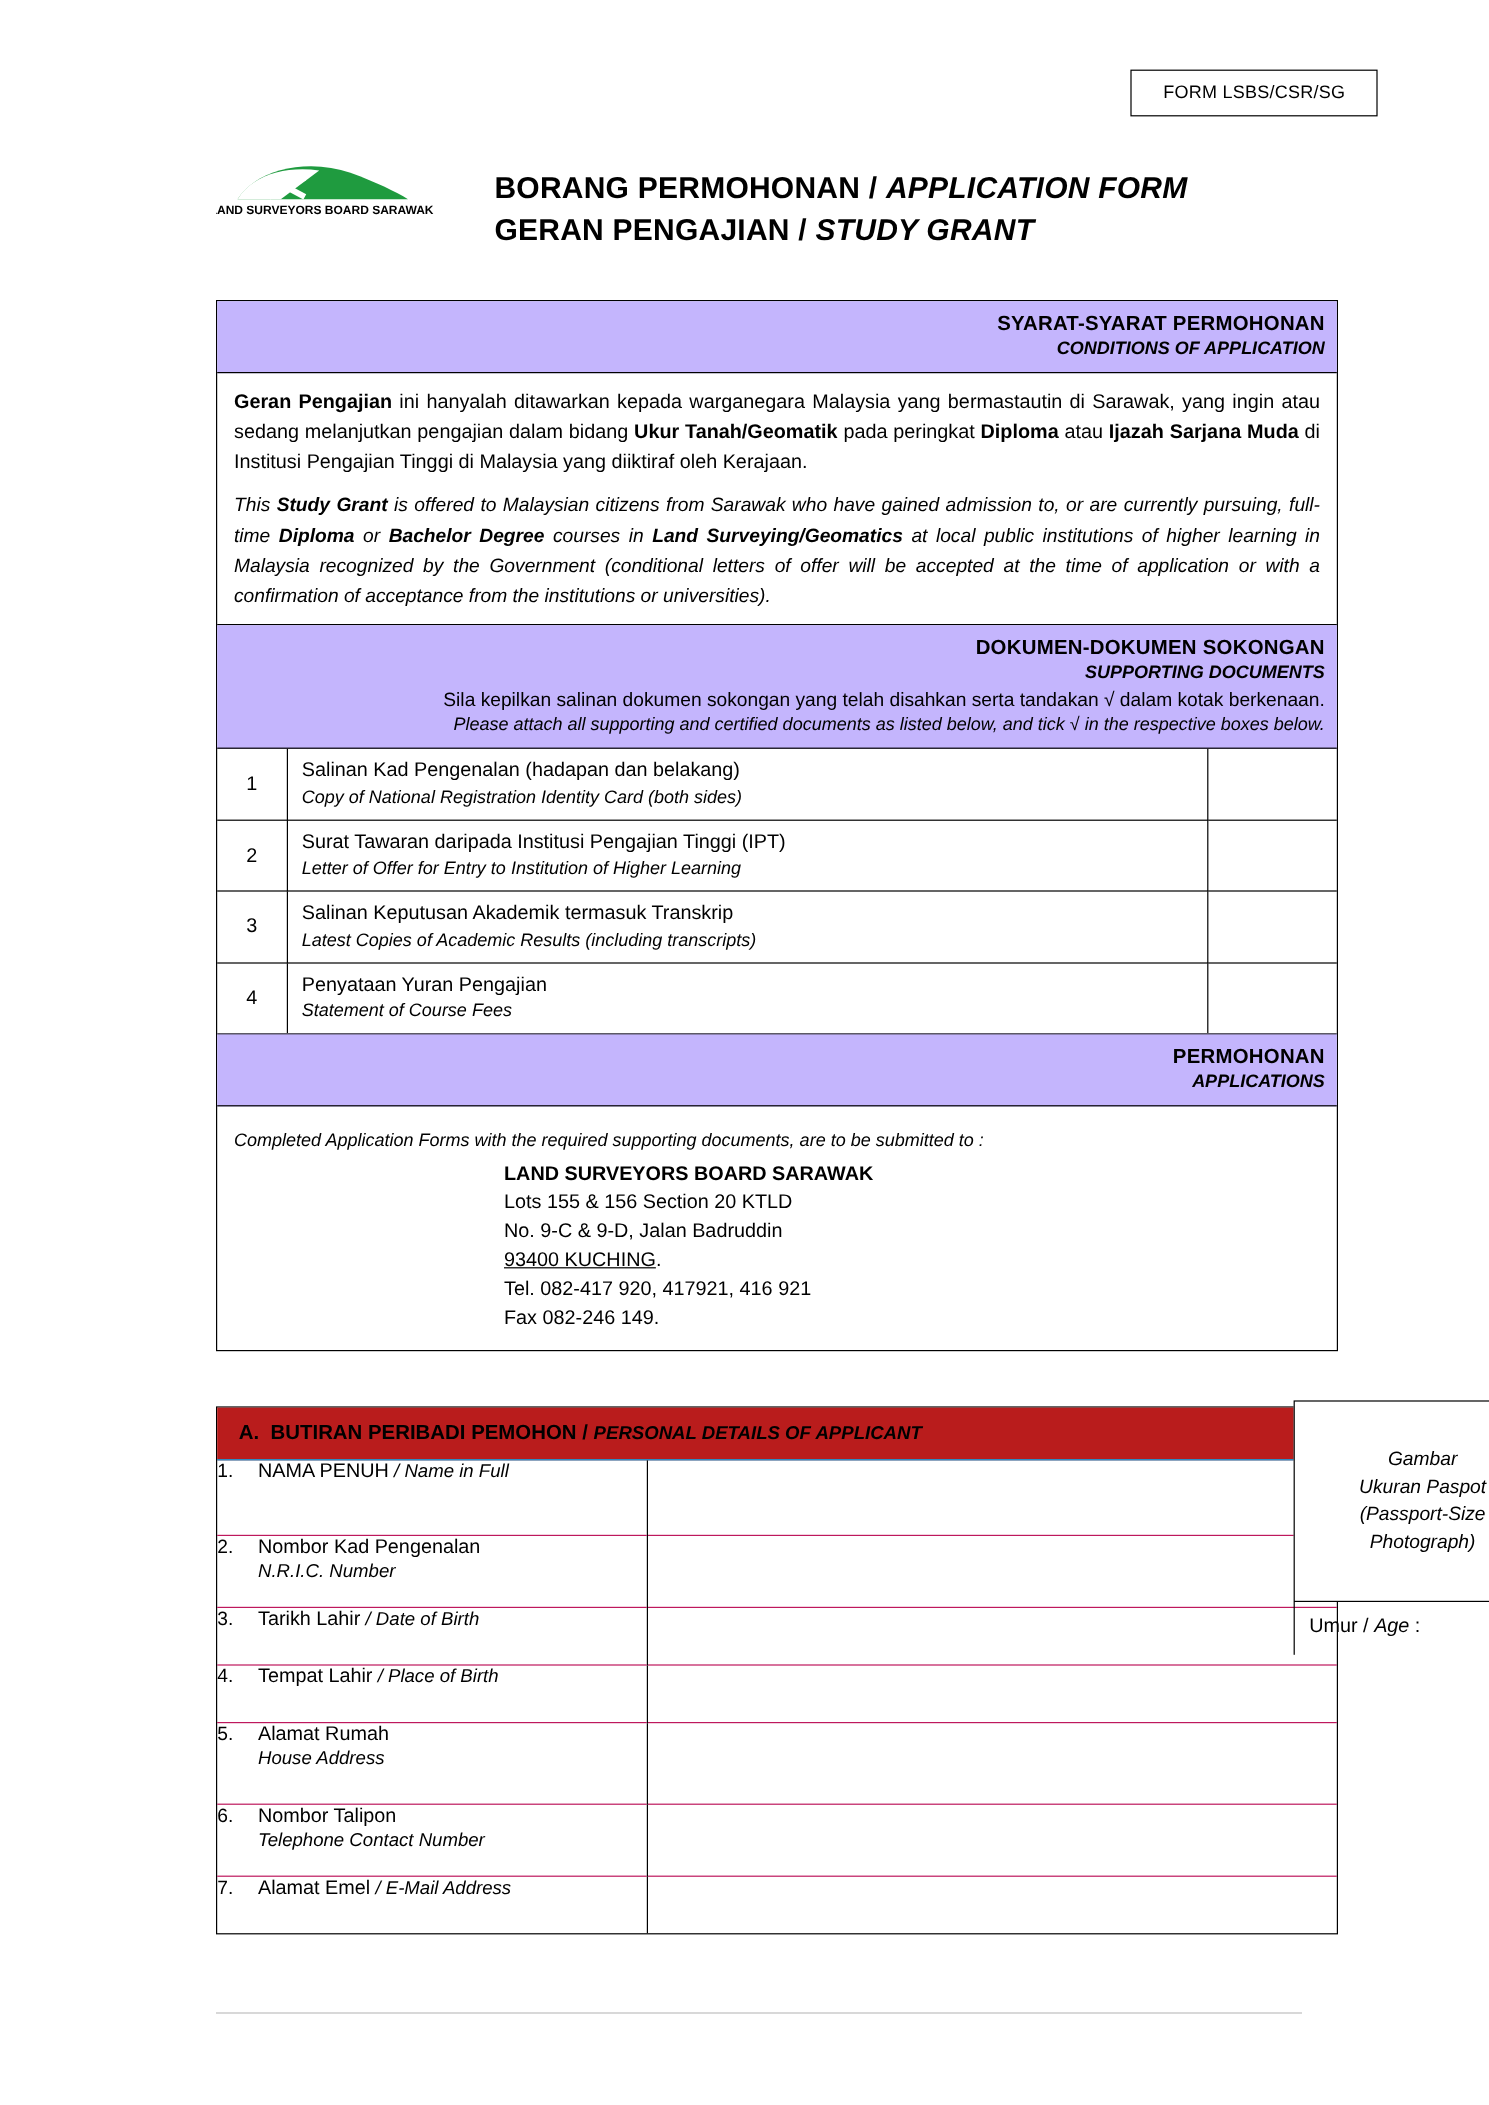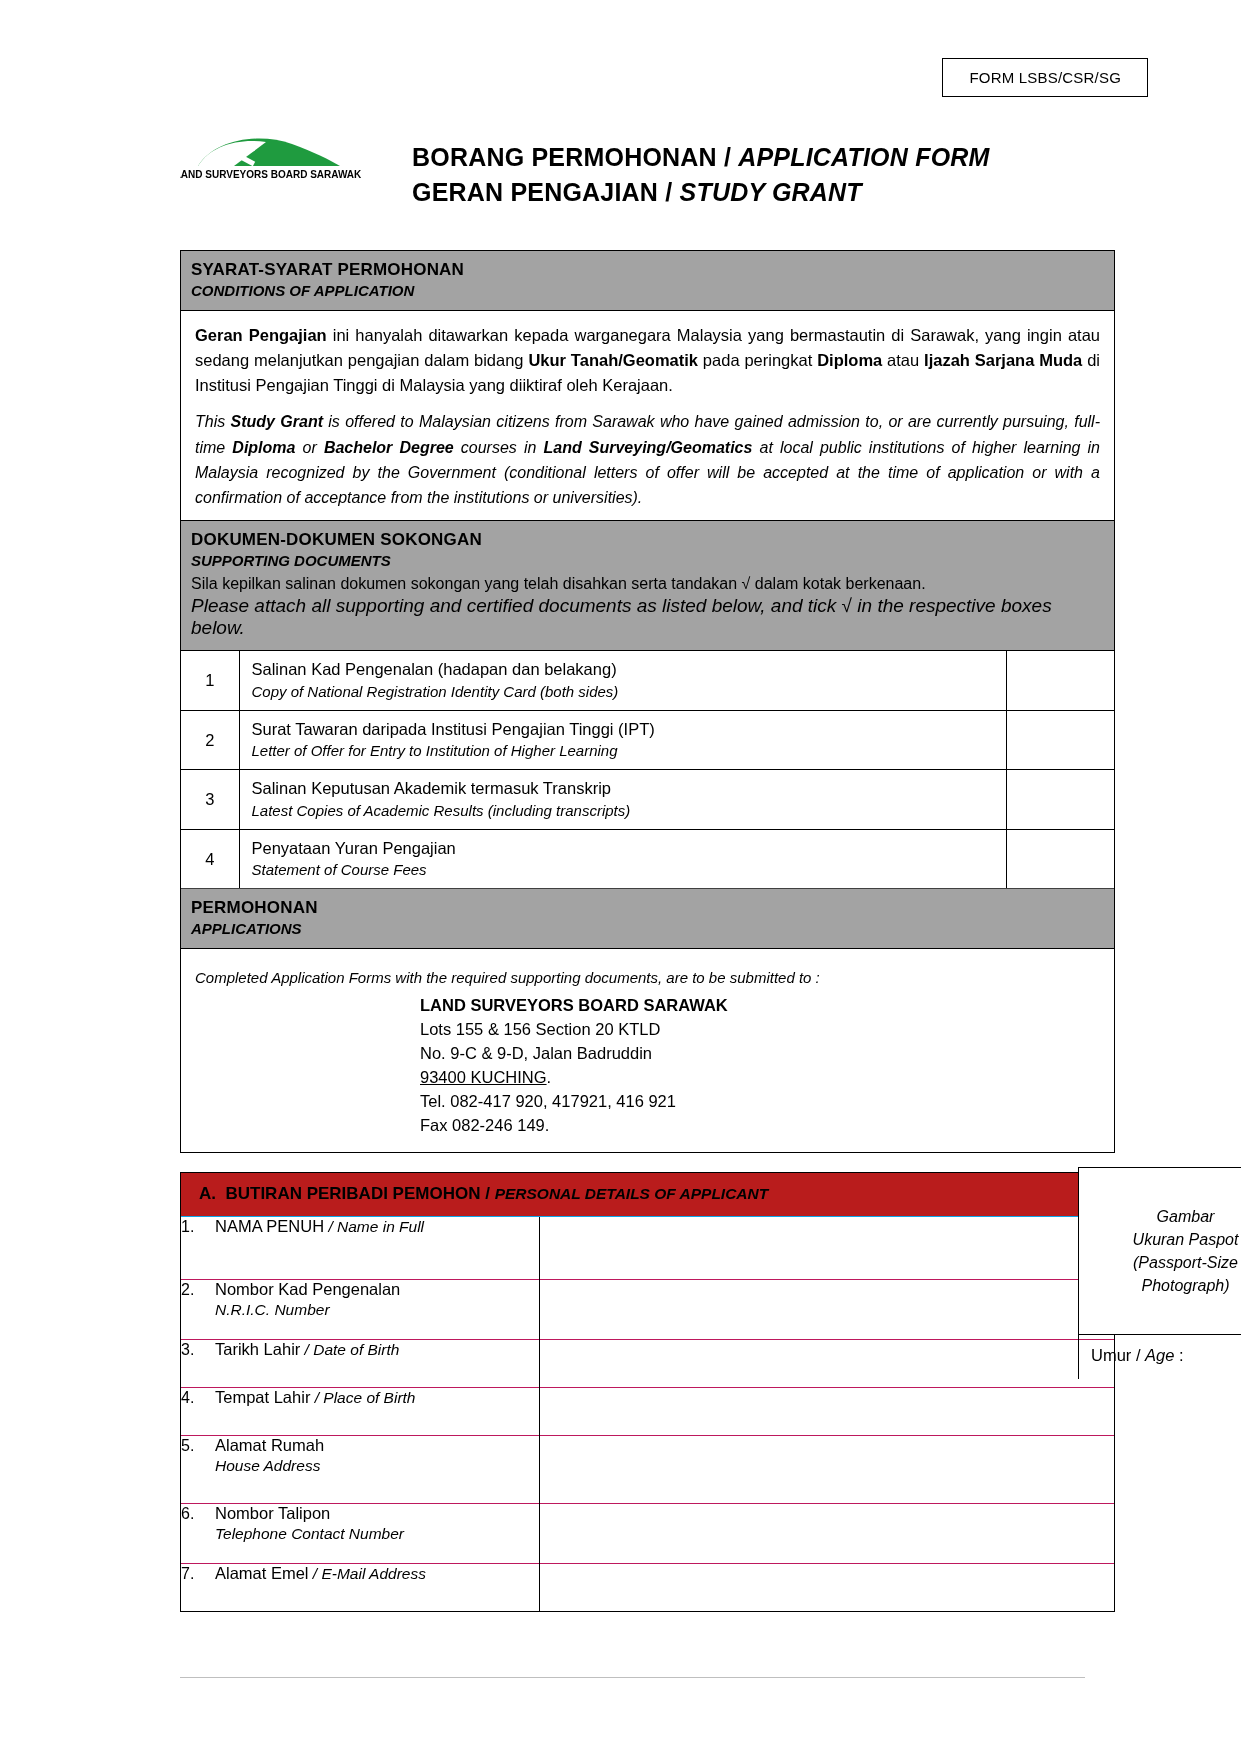--- a/index.html
+++ b/index.html
@@ -61,29 +61,29 @@
 
   
   .sheet {
     position: absolute;
     left: 168px;
     top: 250px;
     width: 935px;
     border: 1px solid #000;
   }
   .band {
-    background: #a3a3a3;
+    background: #c4b5fd;
     border-bottom: 1px solid #000;
-    text-align: left;
+    text-align: right;
     padding: 9px 10px 11px 10px;
   }
   .band .l1 { font-size: 17px; font-weight: bold; letter-spacing: .2px; }
   .band .l2 { font-size: 15px; font-weight: bold; font-style: italic; margin-top: 2px; }
   .band .l3 { font-size: 16px; margin-top: 6px; }
-  .band .l4 { font-size: 19px; font-style: italic; margin-top: 2px; }
+  .band .l4 { font-size: 15px; font-style: italic; margin-top: 2px; }
 
   .body-block { padding: 12px 14px 10px 14px; border-bottom: 1px solid #000; }
   .p-bm {
     font-size: 16.5px;
     line-height: 1.5;
     text-align: justify;
     margin: 0 0 12px 0;
   }
   .p-en {
     font-size: 16px;

